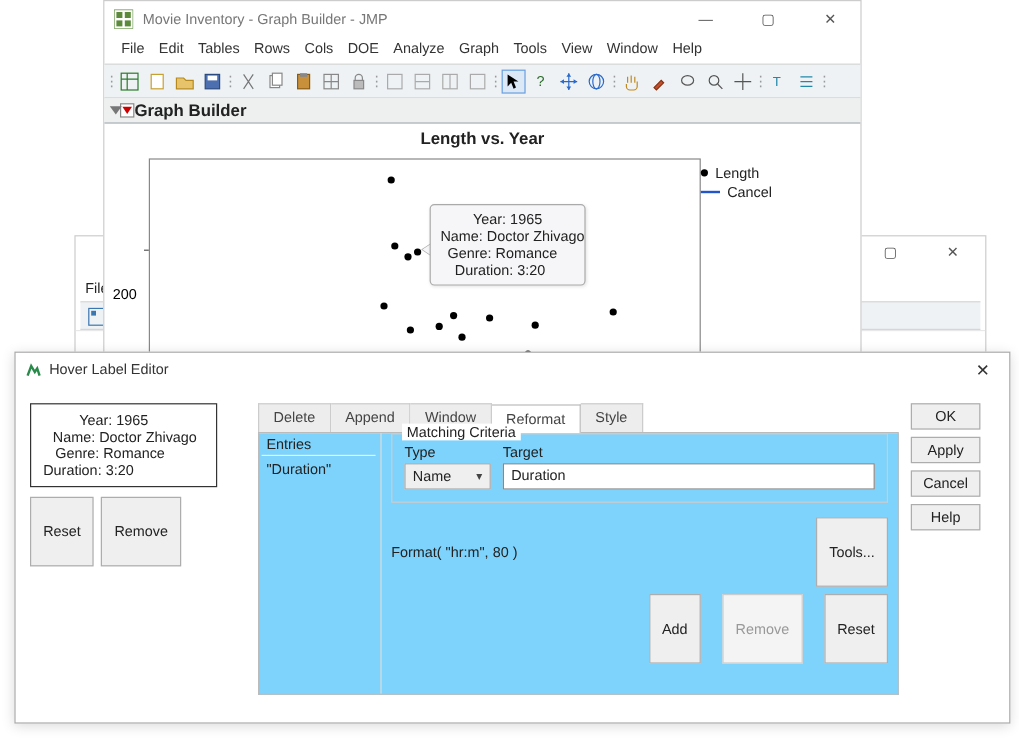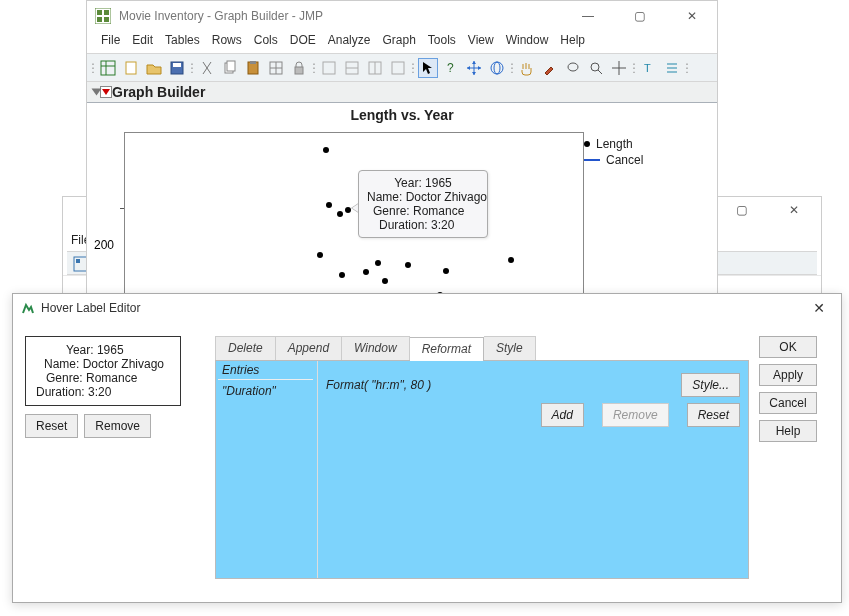--- a/index.html
+++ b/index.html
@@ -103,24 +103,24 @@
   .preview-box div:first-child { padding-left: 30px; }
   .preview-box div:nth-child(2) { padding-left: 8px; }
   .preview-box div:nth-child(3) { padding-left: 10px; }
   .preview-box div:nth-child(4) { padding-left: 0; }
 
   .btn {
     display: inline-block; min-width: 50px; padding: 3px 12px;
     background: #efefef; border: 1px solid #adadad; font-size: 12px;
     text-align: center; cursor: default;
   }
-  .btn.small { min-width: 40px; padding: 4px 10px; }
+  .btn.small { min-width: 40px; padding: 21px 10px; }
   .btn-row { display: flex; gap: 6px; }
 
-  .center-col { flex: 1; position: relative; font-style: italic; }
+  .center-col { flex: 1; position: relative; }
   .tab-bar { display: flex; border-bottom: 1px solid #bbb; margin-top: 6px; }
   .tab {
     padding: 4px 12px 5px; font-size: 12px; background: #ededed;
     border: 1px solid #ccc; border-bottom: none; margin-right: 0;
     color: #444;
   }
   .tab + .tab { border-left: none; }
   .tab.active { background: #fff; position: relative; top: 1px; border-color:#bbb; }
 
   .panel { display: flex; border: 1px solid #bbb; border-top: none; height: 218px; background: #7dd3fc; }
@@ -435,24 +435,40 @@
         <div class="tab">Style</div>
       </div>
       <div class="panel">
         <div class="entries-col">
           <div class="lbl">Entries</div>
           <div class="entries-list">
             <div>"Duration"</div>
           </div>
         </div>
         <div class="criteria-col">
+          <div class="fieldset">
+            <span class="legend-txt">Matching Criteria</span>
+            <div class="crit-row">
+              <div class="crit-type">
+                <div class="small-lbl">Type</div>
+                <div class="combo">
+                  <span>Name</span>
+                  <span class="arrow">▾</span>
+                </div>
+              </div>
+              <div class="crit-target">
+                <div class="small-lbl">Target</div>
+                <div class="text-input">Duration</div>
+              </div>
+            </div>
+          </div>
 
           <div class="fmt-row">
             <span>Format( "hr:m", 80 )</span>
-            <span class="btn small">Style...</span>
+            <span class="btn small">Tools...</span>
           </div>
           <div class="fmt-btns">
             <span class="btn small">Add</span>
             <span class="btn small disabled">Remove</span>
             <span class="btn small">Reset</span>
           </div>
         </div>
       </div>
     </div>
 

